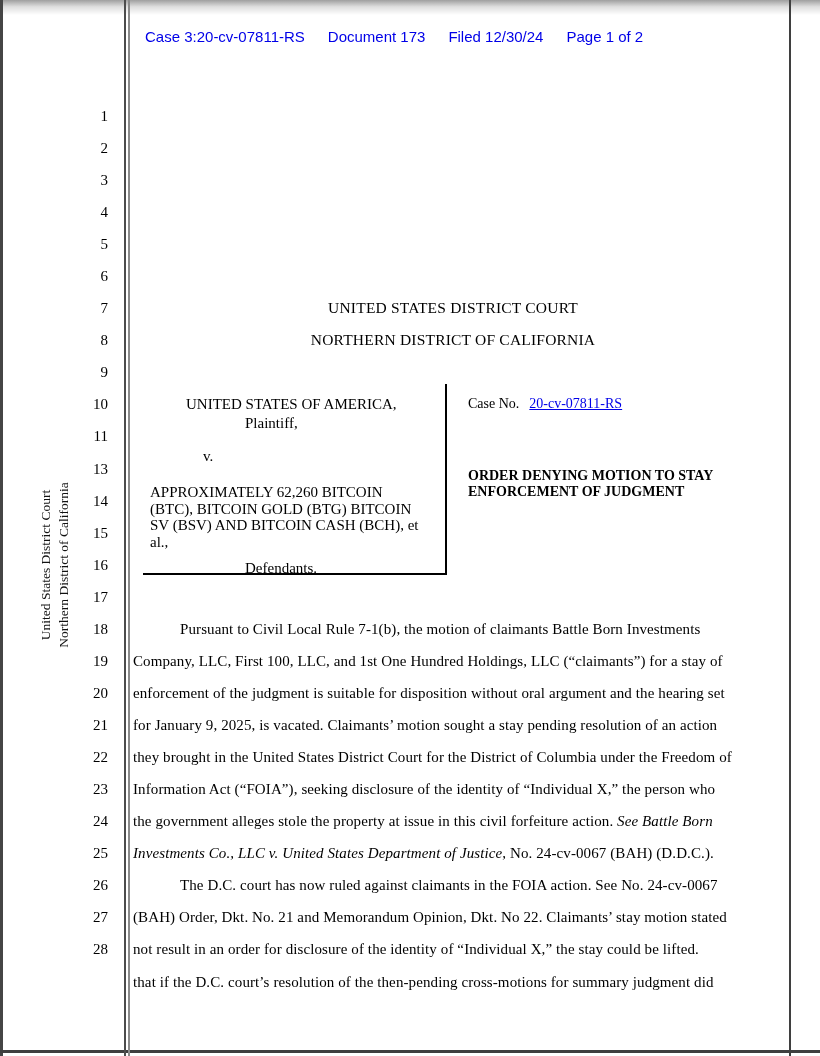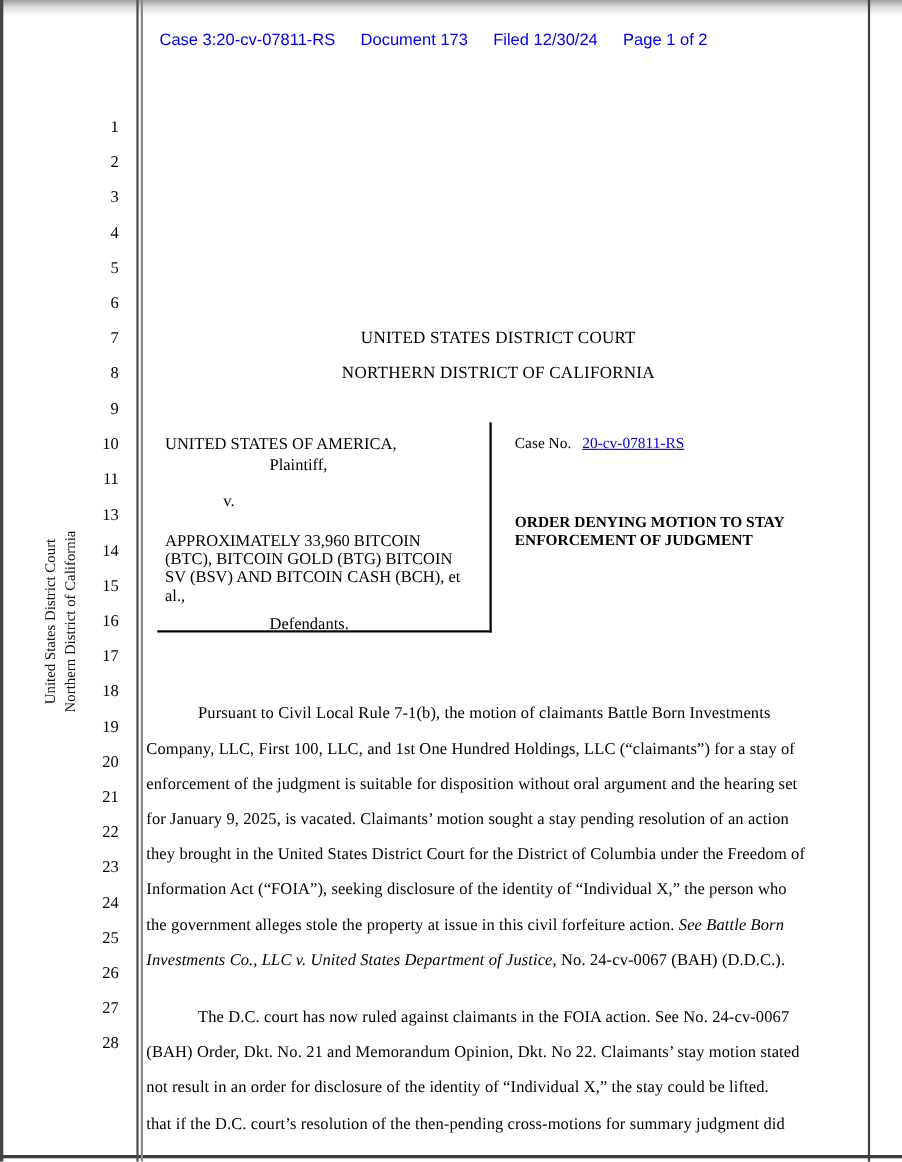--- a/index.html
+++ b/index.html
@@ -36,36 +36,36 @@
   
   .court-h { position:absolute; left:133px; width:640px; text-align:center;
     font-size:15.5px; letter-spacing:0.2px; white-space:nowrap; }
   .court-h.h1 { top:299px; }
   .court-h.h2 { top:331px; }
 
   
   .caption-box { position:absolute; left:143px; top:384px; width:304px; height:191px;
     border-right:2px solid #000; border-bottom:2px solid #000;
     font-size:15px; white-space:nowrap; overflow:visible; }
-  .cap-plaintiff { margin-top:12px; padding-left:7px; }
+  .cap-plaintiff { margin-top:12px; padding-left:7px;margin-left:36px; }
   .cap-role-p   { margin-top:2px;  padding-left:102px; }
   .cap-v        { margin-top:16px; padding-left:60px; }
   .cap-def      { margin-top:19px; padding-left:7px; line-height:16.5px; }
   .cap-role-d   { margin-top:10px; padding-left:102px; }
 
   
   .case-col { position:absolute; left:468px; top:384px; width:310px; font-size:14px; }
   .case-line { margin-top:12px; white-space:nowrap; }
   .case-link { margin-left:10px; text-decoration:underline; cursor:pointer; }
   .order-title { margin-top:56px; font-weight:bold; line-height:15.8px; white-space:nowrap; }
 
   
   .body-text { position:absolute; left:133px; top:613px; width:640px; font-size:15px; }
   .body-line { height:32.05px; line-height:32.05px; white-space:nowrap; letter-spacing:0.1px; }
-  .body-line.indent { padding-left:47px;margin-top:20px; }
+  .body-line.indent { padding-left:47px; }
   .body-line em { font-style:italic; }
 </style>
 </head>
 <body>
 
 <div class="top-shadow"></div>
 <div class="edge-left"></div>
 <div class="edge-right"></div>
 <div class="edge-bottom"></div>
 <div class="rule-a"></div>
@@ -115,21 +115,21 @@
 
 <div class="court-h h1">UNITED STATES DISTRICT COURT</div>
 <div class="court-h h2">NORTHERN DISTRICT OF CALIFORNIA</div>
 
 <div class="caption-box">
   <div class="cap-plaintiff">UNITED STATES OF AMERICA,</div>
   <div class="cap-role-p">Plaintiff,</div>
   <div class="cap-v">v.</div>
   <div class="cap-def">
 
-  <div>APPROXIMATELY 33,960 BITCOIN</div>
+  <div>APPROXIMATELY 62,260 BITCOIN</div>
       <div>(BTC), BITCOIN GOLD (BTG) BITCOIN</div>
       <div>SV (BSV) AND BITCOIN CASH (BCH), et</div>
       <div>al.,</div>
     </div>
   <div class="cap-role-d">Defendants.</div>
 </div>
 
 <div class="case-col">
   <div class="case-line">
     <span>Case No.</span><span class="case-link" style="color: rgb(0, 0, 232);">20-cv-07811-RS</span>

